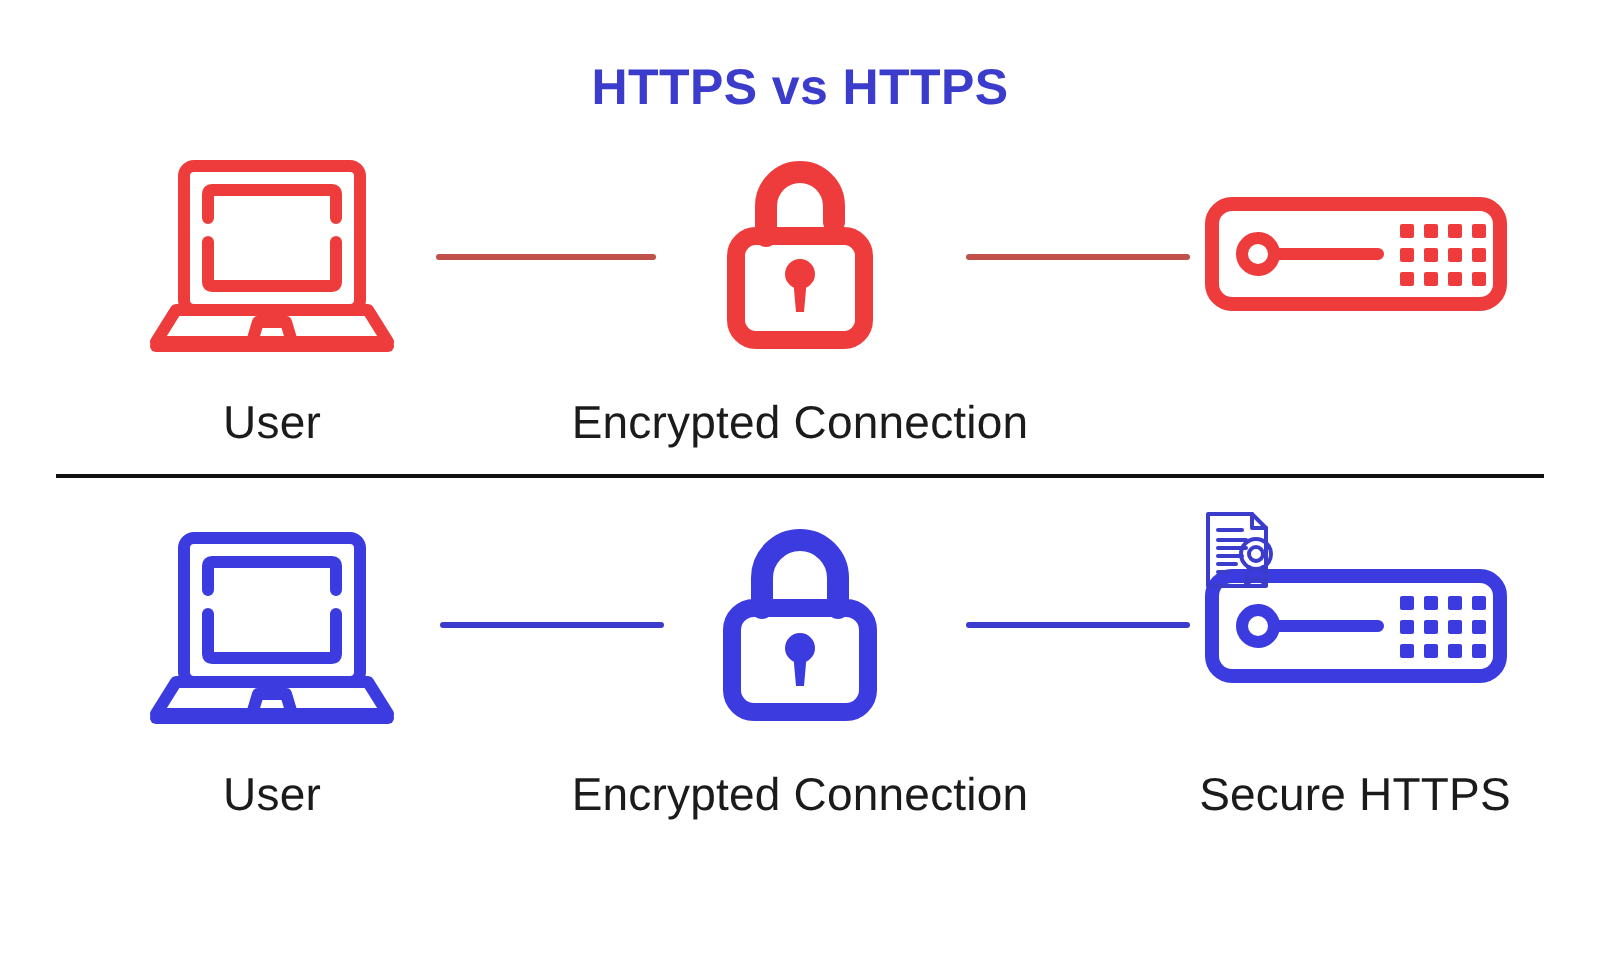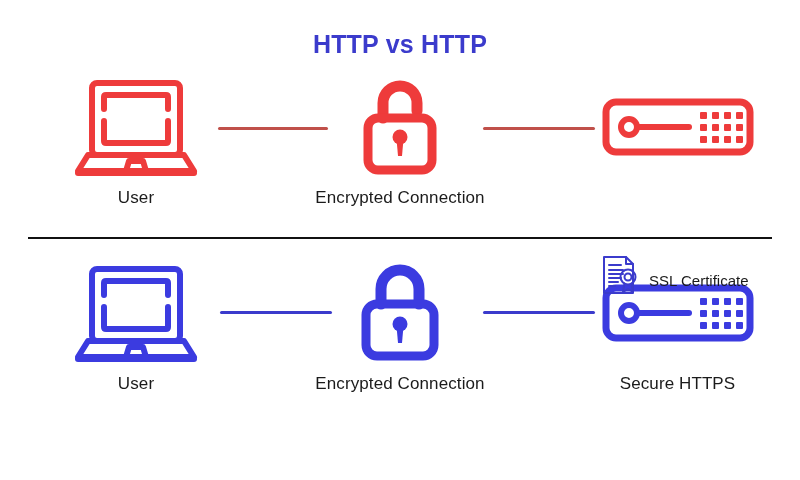--- a/index.html
+++ b/index.html
@@ -55,22 +55,22 @@
   .cell-lock   { left: 280px; width: 240px; }
   .cell-server { left: 565px; width: 225px; }
 
   .icon-box {
     height: 110px;
     display: flex;
     align-items: center;
     justify-content: center;
   }
   .caption {
-    margin-top: 6px;
-    font-size: 17px;
+    margin-top: 16px;
+    font-size: 23px;
     color: #1b1b1b;
     letter-spacing: 0.1px;
     white-space: nowrap;
   }
 
   
   .connector {
     position: absolute;
     height: 3px;
     border-radius: 2px;
@@ -97,21 +97,21 @@
     color: #1b1b1b;
     white-space: nowrap;
     padding-top: 10px;
   }
 
   svg { display: block; }
 </style>
 </head>
 <body>
 
-<div id="page-title">HTTP vs HTTP</div>
+<div id="page-title">HTTPS vs HTTPS</div>
 
 <div class="row" id="row-http">
 
   <div class="cell cell-user">
     <div class="icon-box">
       <svg width="128" height="108" viewBox="0 0 128 108">
         <g fill="none" stroke="#ee3b3b" stroke-width="6" stroke-linecap="round" stroke-linejoin="round">
 
           <rect x="20" y="10" width="88" height="72" rx="5"></rect>
 
@@ -259,14 +259,13 @@
         <path d="M12 30 L21 30"></path>
         <path d="M12 34 L18 34"></path>
 
         <circle cx="31" cy="25" r="7.5"></circle>
         <circle cx="31" cy="25" r="3.5"></circle>
 
         <path d="M27.5 31.5 L26 40 L31 37 L36 40 L34.5 31.5"></path>
       </g>
     </svg>
   </span>
-  <span class="ssl-label">SSL Certificate</span>
 </div>
 
 </body></html>

